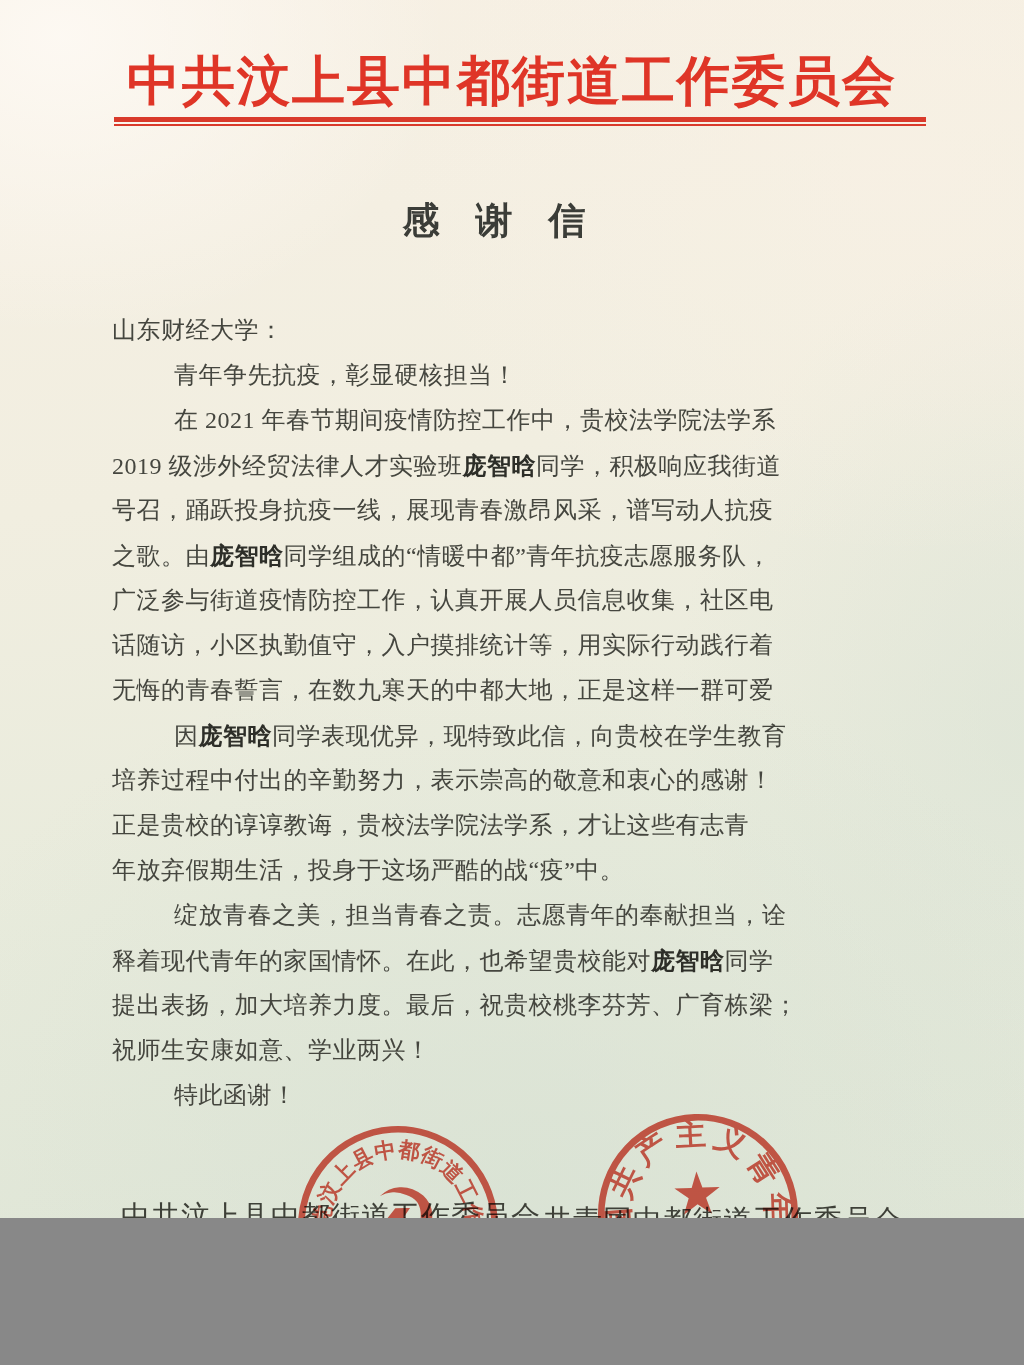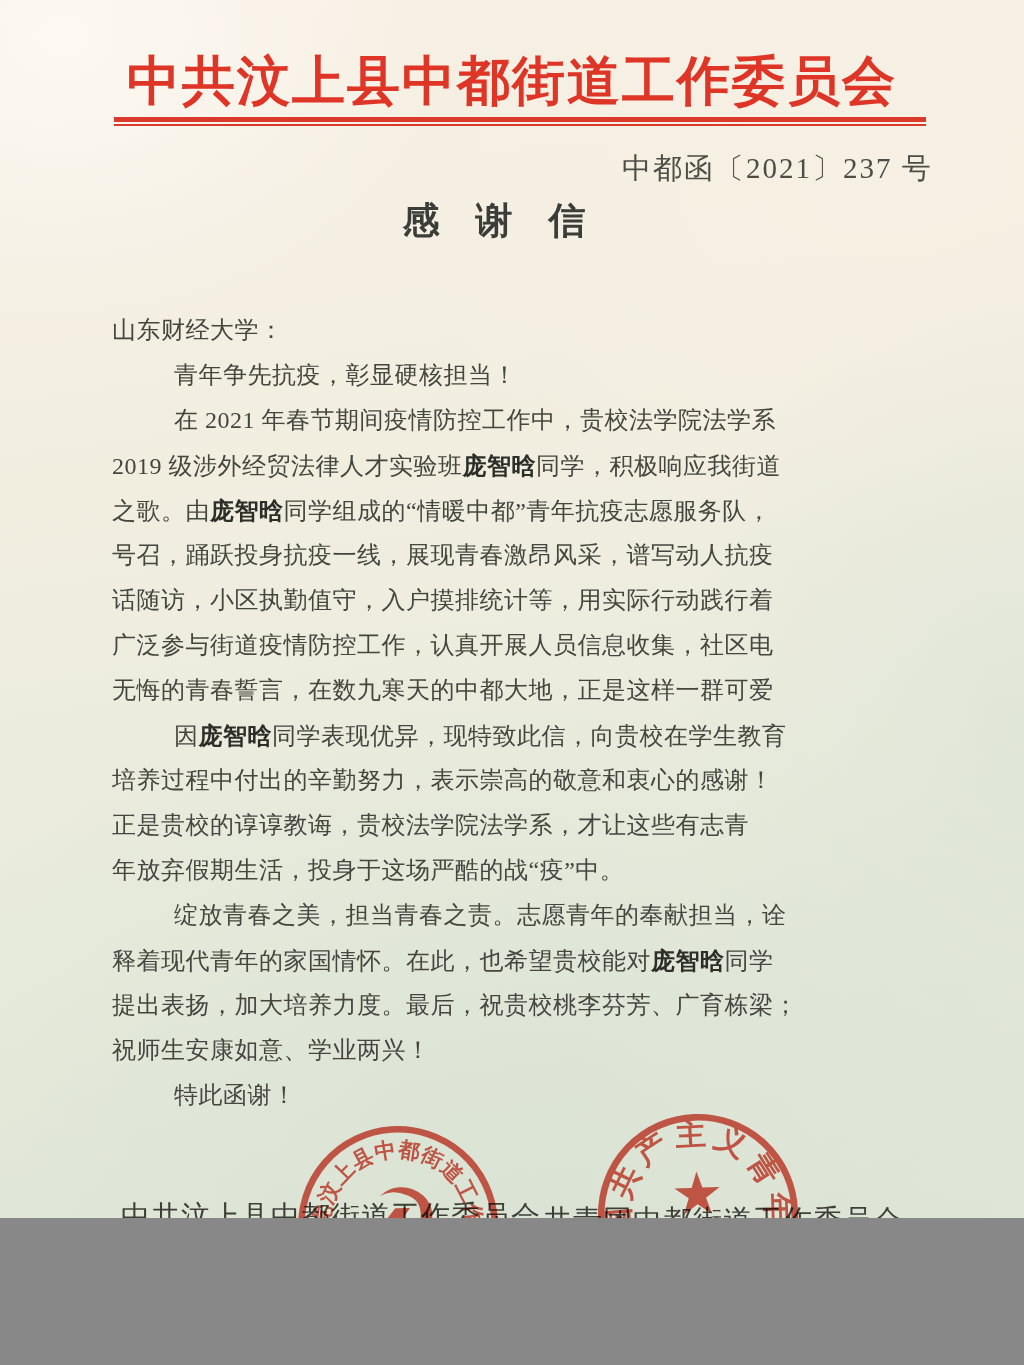--- a/index.html
+++ b/index.html
@@ -51,33 +51,32 @@
 <div class="page">
 
   <div class="header-title">中共汶上县中都街道工作委员会</div>
 
   <div class="red-rule">
     <div class="rule-thick"></div>
     <div class="rule-gap"></div>
     <div class="rule-thin"></div>
   </div>
 
-  <div class="doc-number">中都函〔2021〕237 号</div>
 
   <div class="letter-title">感谢信</div>
 
   <div class="body">
       <div class="line"><span>山东财经大学：</span></div>
       <div class="line indent"><span>青年争先抗疫，彰显硬核担当！</span></div>
       <div class="line indent"><span>在 2021 年春节期间疫情防控工作中，贵校法学院法学系</span></div>
       <div class="line"><span>2019 级涉外经贸法律人才实验班</span><span class="bold-name">庞智晗</span><span>同学，积极响应我街道</span></div>
+      <div class="line"><span>号召，踊跃投身抗疫一线，展现青春激昂风采，谱写动人抗疫</span></div>
       <div class="line"><span>之歌。由</span><span class="bold-name">庞智晗</span><span>同学组成的“情暖中都”青年抗疫志愿服务队，</span></div>
-      <div class="line"><span>号召，踊跃投身抗疫一线，展现青春激昂风采，谱写动人抗疫</span></div>
+      <div class="line"><span>广泛参与街道疫情防控工作，认真开展人员信息收集，社区电</span></div>
       <div class="line"><span>话随访，小区执勤值守，入户摸排统计等，用实际行动践行着</span></div>
-      <div class="line"><span>广泛参与街道疫情防控工作，认真开展人员信息收集，社区电</span></div>
       <div class="line"><span>无悔的青春誓言，在数九寒天的中都大地，正是这样一群可爱</span></div>
       <div class="line indent"><span>因</span><span class="bold-name">庞智晗</span><span>同学表现优异，现特致此信，向贵校在学生教育</span></div>
       <div class="line"><span>培养过程中付出的辛勤努力，表示崇高的敬意和衷心的感谢！</span></div>
       <div class="line"><span>正是贵校的谆谆教诲，贵校法学院法学系，才让这些有志青</span></div>
       <div class="line"><span>年放弃假期生活，投身于这场严酷的战“疫”中。</span></div>
       <div class="line indent"><span>绽放青春之美，担当青春之责。志愿青年的奉献担当，诠</span></div>
       <div class="line"><span>释着现代青年的家国情怀。在此，也希望贵校能对</span><span class="bold-name">庞智晗</span><span>同学</span></div>
       <div class="line"><span>提出表扬，加大培养力度。最后，祝贵校桃李芬芳、广育栋梁；</span></div>
       <div class="line"><span>祝师生安康如意、学业两兴！</span></div>
       <div class="line indent"><span>特此函谢！</span></div>

